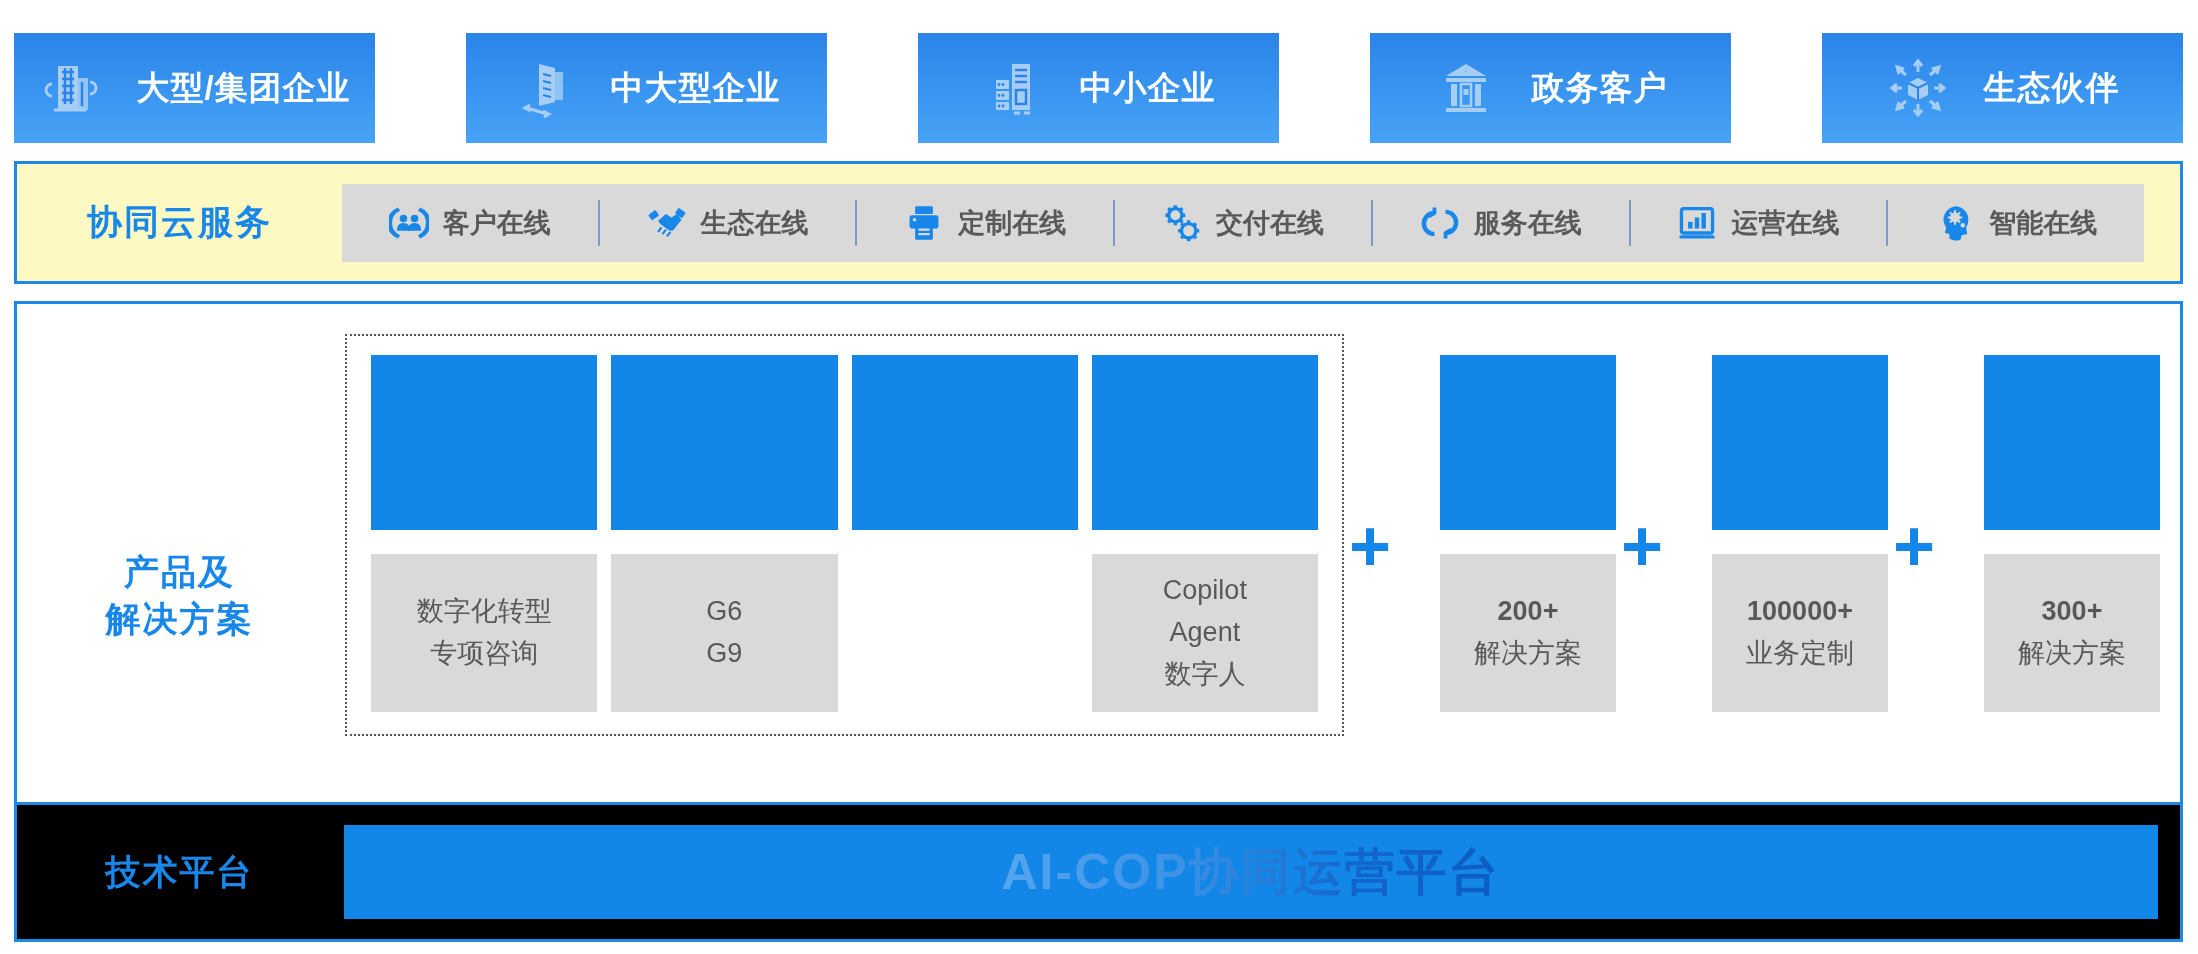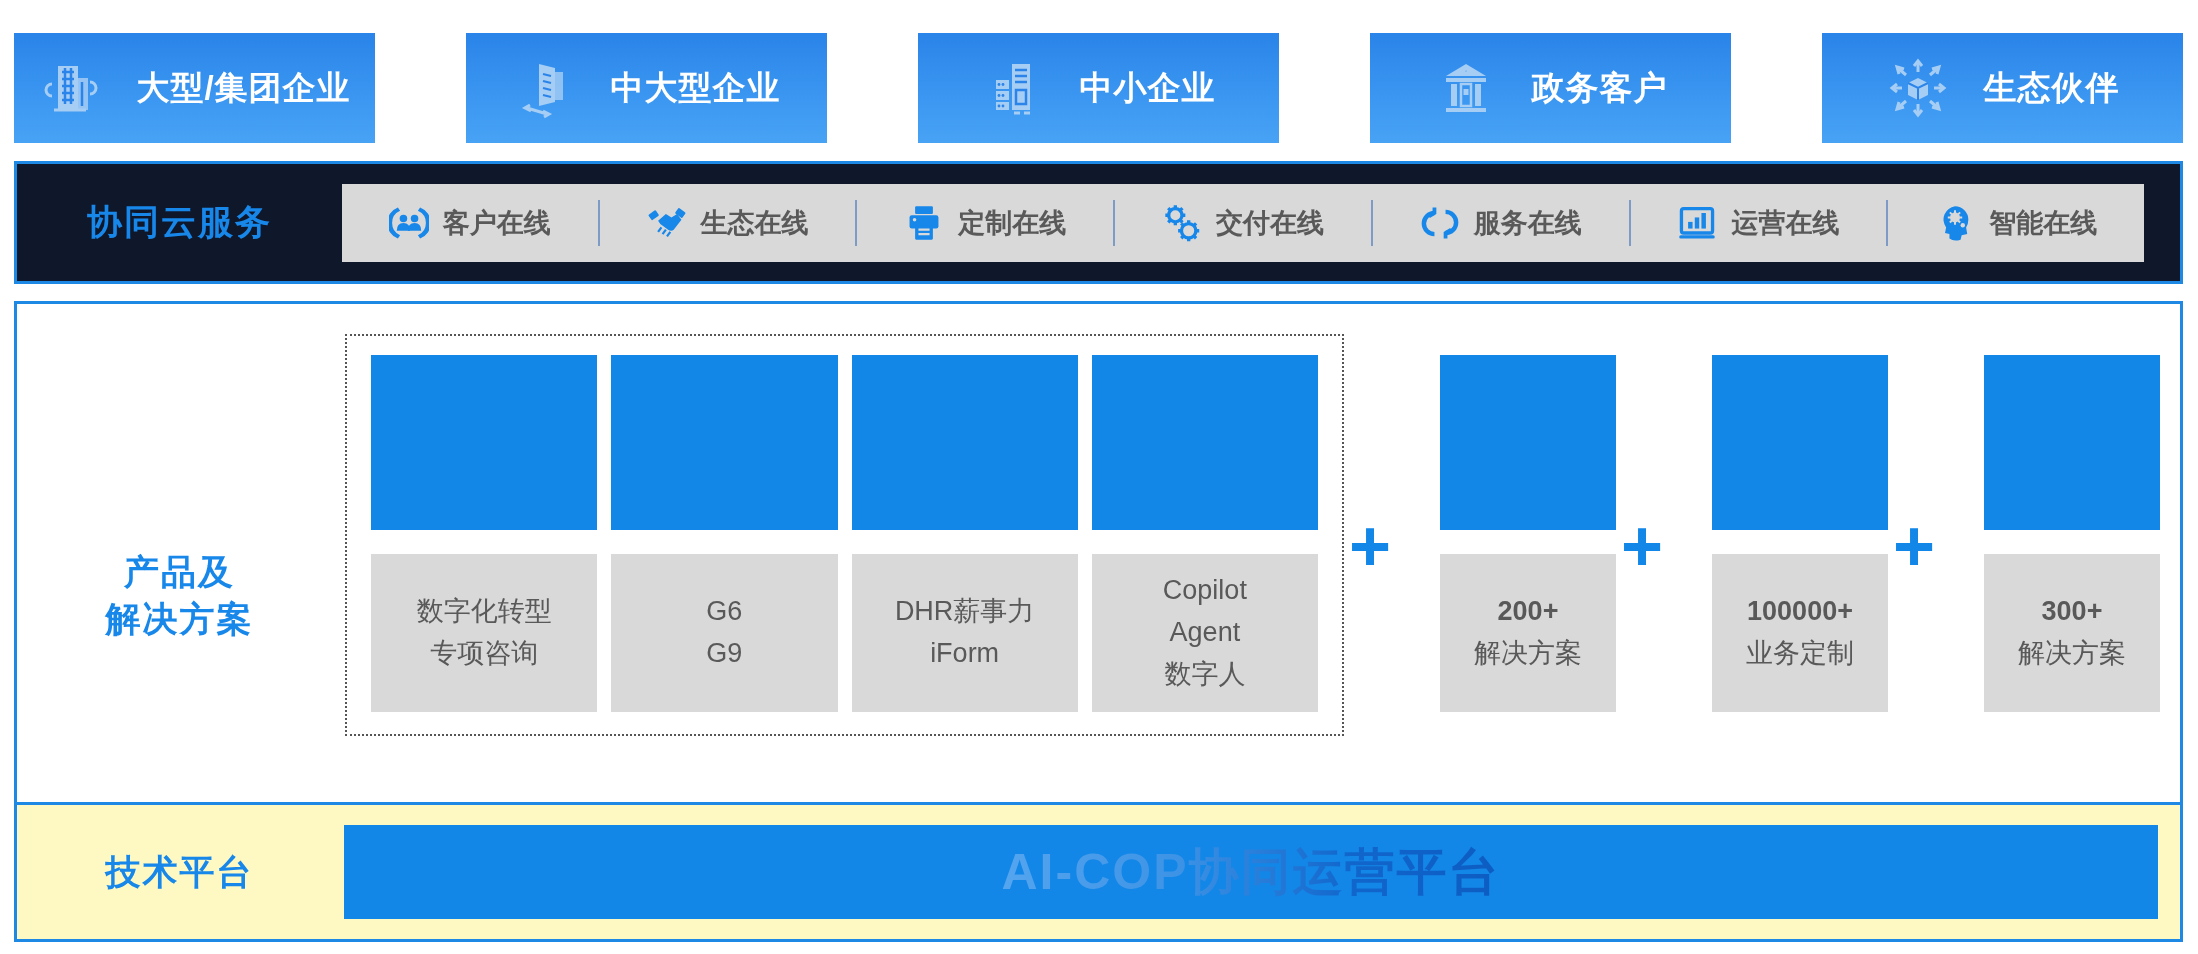--- a/index.html
+++ b/index.html
@@ -9,21 +9,21 @@
   
   .top-row{position:absolute;left:14px;top:33px;width:2169px;display:flex;gap:91px;}
   .aud{flex:1;height:110px;background:linear-gradient(180deg,#2a84e9 0%,#3b97f1 60%,#48a3f5 100%);
        display:flex;align-items:center;justify-content:center;gap:34px;cursor:pointer;}
   .aud-icon{width:64px;height:64px;color:#a6cdf4;display:flex;align-items:center;justify-content:center;}
   .aud-icon svg{width:100%;height:100%;}
   .aud-label{color:#ffffff;font-size:33px;font-weight:bold;letter-spacing:1px;}
 
   
   .row2{position:absolute;left:14px;top:161px;width:2169px;height:123px;border:3px solid #1e88e5;
-        box-sizing:border-box;background:#0f172a;display:flex;align-items:center;}
+        box-sizing:border-box;background:#fef9c3;display:flex;align-items:center;}
   .row2-title{width:325px;text-align:center;color:#1787ea;font-size:35px;font-weight:bold;letter-spacing:2px;}
   .svc-bar{flex:1;height:78px;margin-right:36px;background:#d9d9d9;display:flex;align-items:center;text-align:right;}
   .svc{flex:1;display:flex;align-items:center;justify-content:center;gap:14px;cursor:pointer;}
   .svc-icon{width:40px;height:40px;color:#1787ea;display:flex;align-items:center;justify-content:center;}
   .svc-icon svg{width:100%;height:100%;}
   .svc-label{color:#595959;font-size:27px;font-weight:bold;}
   .svc-div{width:2px;height:46px;background:#7e9ac6;flex:0 0 2px;}
 
   
   .row3{position:absolute;left:14px;top:301px;width:2169px;height:588px;border:3px solid #1e88e5;
@@ -37,21 +37,21 @@
   .graylabel{margin-top:24px;height:158px;flex:0 0 158px;background:#d9d9d9;display:flex;flex-direction:column;
              align-items:center;justify-content:center;color:#595959;font-size:27px;line-height:1.55;text-align:center;}
   .plus{flex:0 0 52px;display:flex;align-items:flex-start;justify-content:center;color:#1287e8;
         font-size:72px;font-weight:bold;line-height:1;padding-top:176px;}
   .grp{flex:1;display:flex;flex-direction:column;padding-top:21px;padding-left:44px;}
   .grp .graylabel{font-size:27px;}
   .cnt{font-weight:bold;}
 
   
   .row4{position:absolute;left:14px;top:802px;width:2169px;height:140px;border:3px solid #1e88e5;
-        box-sizing:border-box;background:#fef9c3;}
+        box-sizing:border-box;background:#000000;}
   .row4-title{position:absolute;left:0;top:50%;transform:translateY(-50%);width:325px;text-align:center;
               color:#1787ea;font-size:35px;font-weight:bold;letter-spacing:2px;}
   .platform-bar{position:absolute;left:327px;top:20px;right:22px;height:94px;background:#1287e8;
                 display:flex;align-items:center;justify-content:center;}
   .platform-text{font-size:50px;font-weight:bold;letter-spacing:2px;
                  background:linear-gradient(90deg,#55a5ef 0%,#3d93e5 35%,#1166cc 70%,#0d5cc2 100%);
                  -webkit-background-clip:text;background-clip:text;color:transparent;}
 </style>
 </head>
 <body>
@@ -301,24 +301,20 @@
         </div>
         <div class="col">
           <div class="bluebox"></div>
           <div class="graylabel">
             <div>G6</div>
             <div>G9</div>
           </div>
         </div>
         <div class="col">
           <div class="bluebox"></div>
-          <div class="graylabel">
-            <div>DHR薪事力</div>
-            <div>iForm</div>
-          </div>
         </div>
         <div class="col">
           <div class="bluebox"></div>
           <div class="graylabel">
             <div>Copilot</div>
             <div>Agent</div>
             <div>数字人</div>
           </div>
         </div>
       </div>

